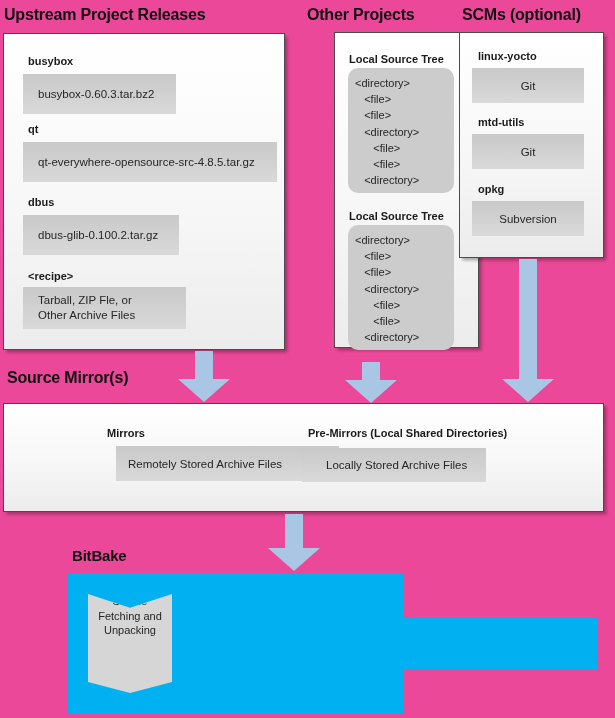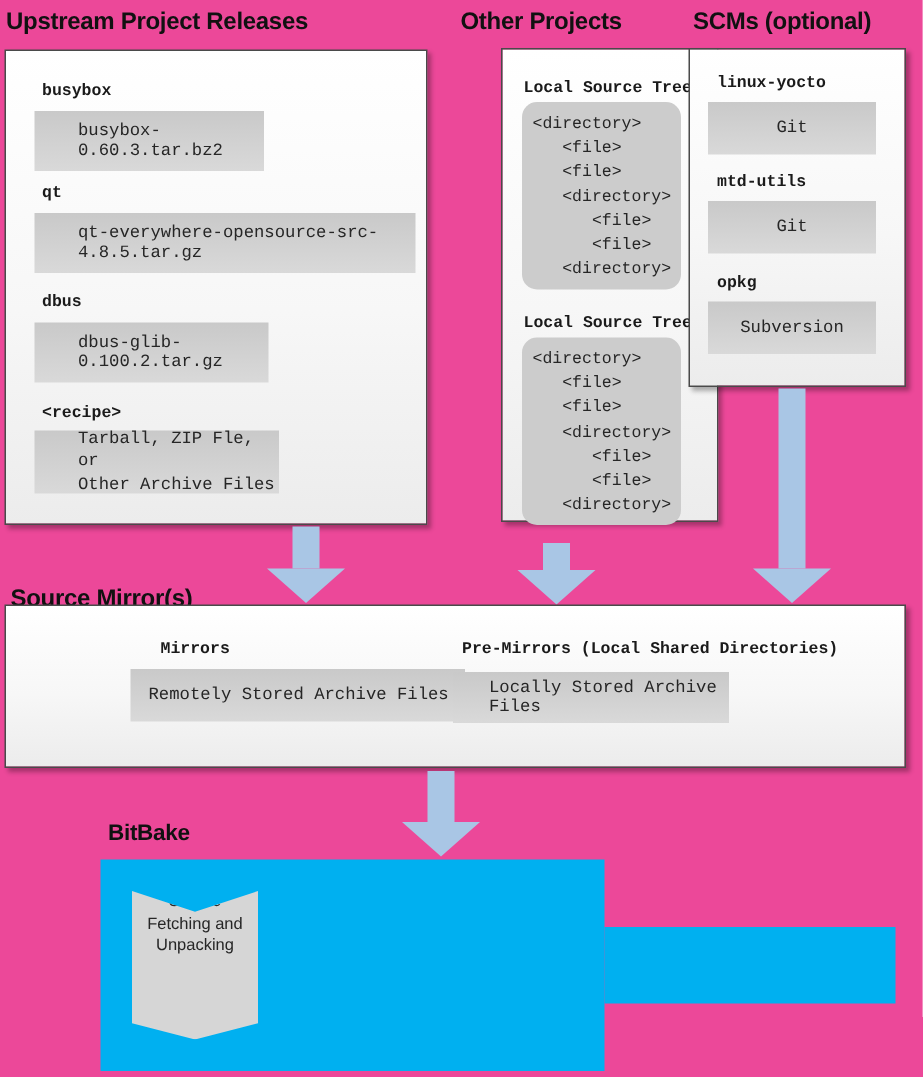--- a/index.html
+++ b/index.html
@@ -26,38 +26,37 @@
     font-weight: bold;
     color: #111111;
     letter-spacing: -0.2px;
     white-space: nowrap;
   }
   .panel {
     position: absolute;
     background: linear-gradient(180deg, #ffffff 0%, #f7f7f7 55%, #ececec 100%);
     border: 1.5px solid var(--border);
     box-shadow: 2.5px 2.5px 3px rgba(0,0,0,0.30);
-    font-family: Liberation Mono, monospace;
   }
   .sublabel {
     position: absolute;
     font-size: 11px;
     font-weight: bold;
     color: #1a1a1a;
     white-space: nowrap;
   }
   .graybox {
     position: absolute;
     background: linear-gradient(180deg, #c9c9c9 0%, #d9d9d9 100%);
     color: #262626;
     font-size: 11.5px;
     display: flex;
     align-items: center;
   }
-  .graybox.left-text { padding-left: 29px; }
+  .graybox.left-text { padding-left: 15px; }
   .graybox.center-text { justify-content: center; }
   .pre { white-space: pre-line; line-height: 1.32; }
   .treebox {
     position: absolute;
     background: #cccccc;
     color: #262626;
     font-size: 11px;
     padding: 7px 0 0 7px;
     white-space: pre;
     line-height: 16.2px;
@@ -165,24 +164,24 @@
   </div>
   <div class="arrow" style="left:345px; top:362px; height:41px;">
     <div class="shaft"></div>
     <div class="head"></div>
   </div>
   <div class="arrow" style="left:502px; top:259px; height:143px;">
     <div class="shaft"></div>
     <div class="head"></div>
   </div>
 
-  <div class="heading" style="left:7px; top:391px;">Source Mirror(s)</div>
+  <div class="heading" style="left:7px; top:369px;">Source Mirror(s)</div>
   <div class="panel" style="left:3px; top:403px; width:601px; height:109px;">
     <div class="sublabel" style="left:103px; top:23px;">Mirrors</div>
-    <div class="graybox left-text" style="left:83px; top:42px; width:223px; height:35px; padding-left:12px;">Remotely Stored Archive Files</div>
+    <div class="graybox left-text" style="left:112px; top:42px; width:223px; height:35px; padding-left:12px;">Remotely Stored Archive Files</div>
 
     <div class="sublabel" style="left:304px; top:23px;">Pre-Mirrors (Local Shared Directories)</div>
     <div class="graybox left-text" style="left:298px; top:44px; width:184px; height:34px; padding-left:24px;">Locally Stored Archive Files</div>
   </div>
 
   <div class="arrow" style="left:268px; top:514px; height:57px;">
     <div class="shaft"></div>
     <div class="head"></div>
   </div>
 

